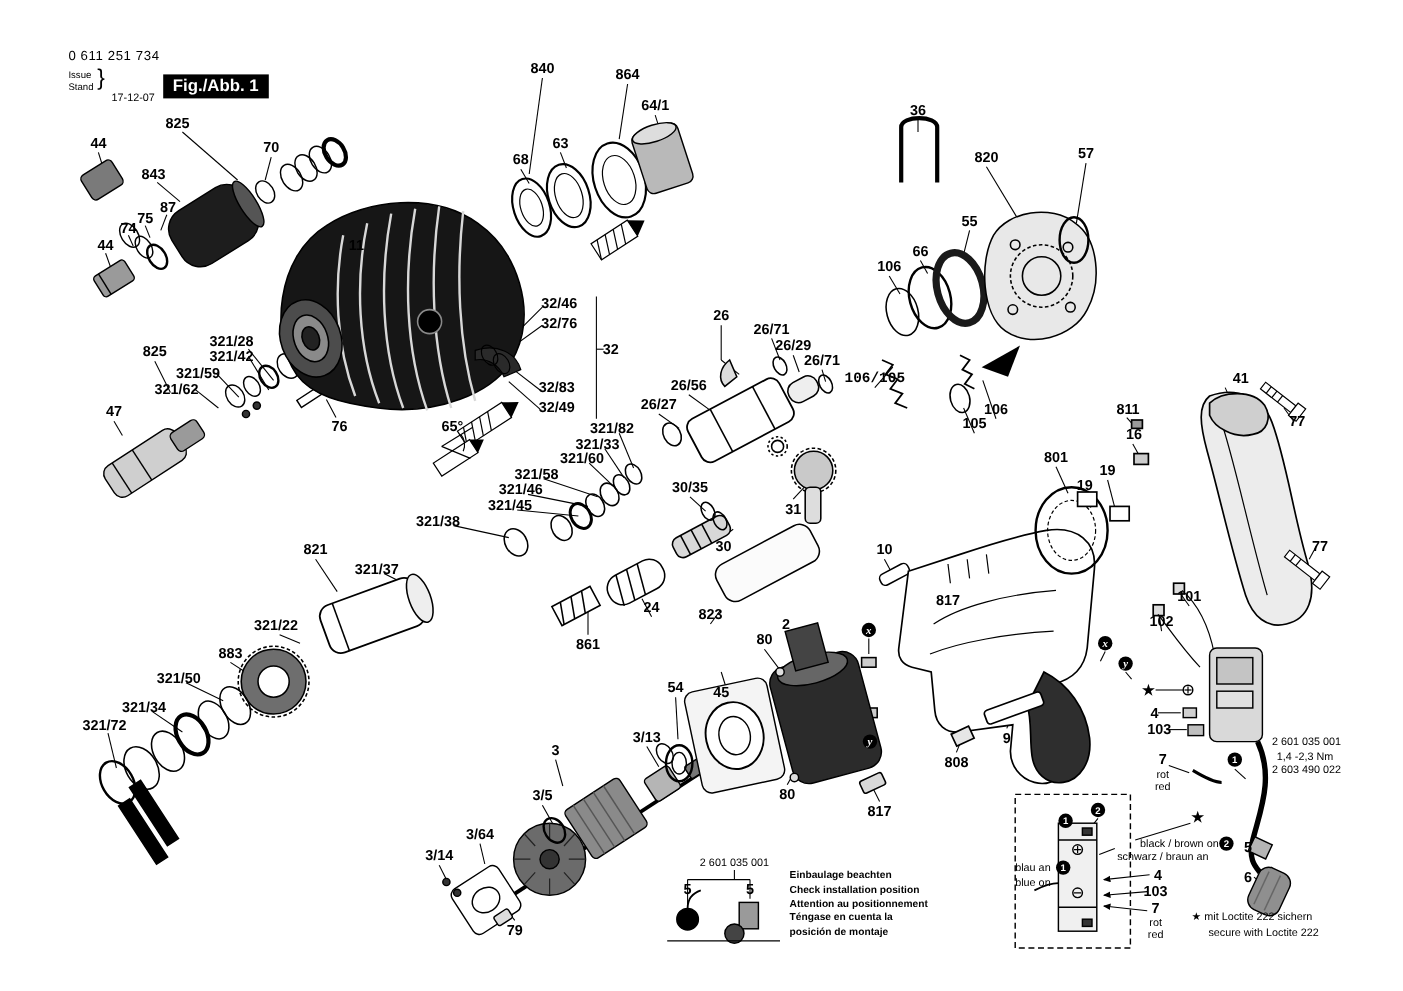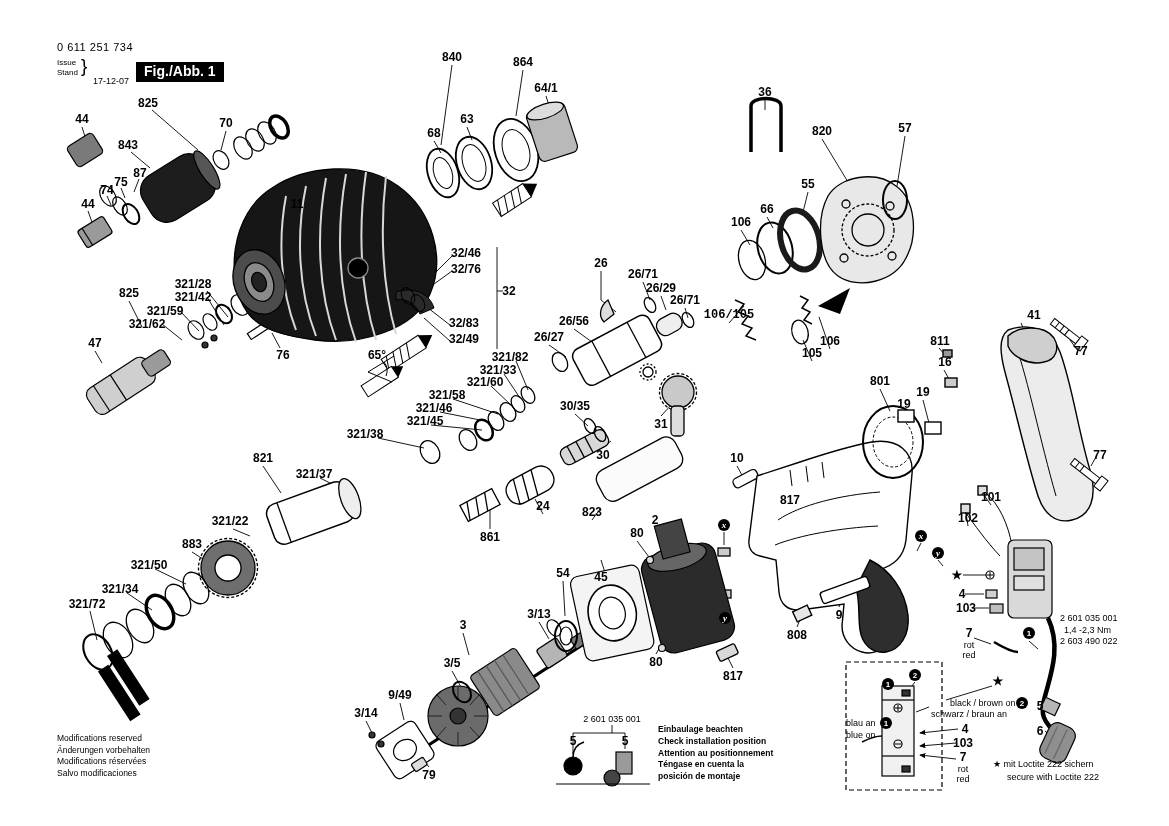--- a/index.html
+++ b/index.html
@@ -577,21 +577,21 @@
       <div class="lbl" style="left: 563px; top: 573px;">54</div>
       <div class="lbl" style="left: 192px; top: 544px;">883</div>
       <div class="lbl" style="left: 230px; top: 521px;">321/22</div>
       <div class="lbl" style="left: 149px; top: 565px;">321/50</div>
       <div class="lbl" style="left: 120px; top: 589px;">321/34</div>
       <div class="lbl" style="left: 87px; top: 604px;">321/72</div>
       <div class="lbl" style="left: 463px; top: 625px;">3</div>
       <div class="lbl" style="left: 452px; top: 663px;">3/5</div>
       <div class="lbl" style="left: 539px; top: 614px;">3/13</div>
       <div class="lbl" style="left: 366px; top: 713px;">3/14</div>
-      <div class="lbl" style="left: 400px; top: 695px;">9/49</div>
+      <div class="lbl" style="left: 400px; top: 695px;">3/64</div>
       <div class="lbl" style="left: 429px; top: 775px;">79</div>
       <div class="lbl" style="left: 656px; top: 662px;">80</div>
       <div class="lbl" style="left: 733px; top: 676px;">817</div>
       <div class="lbl" style="left: 490px; top: 537px;">861</div>
       <div class="lbl" style="left: 797px; top: 635px;">808</div>
       <div class="lbl" style="left: 839px; top: 615px;">9</div>
       <div class="lbl" style="left: 962px; top: 594px;">4</div>
       <div class="lbl" style="left: 966px; top: 608px;">103</div>
       <div class="lbl" style="left: 969px; top: 633px;">7</div>
       <div class="lbl" style="left: 1040px; top: 706px;">5</div>
@@ -627,25 +627,19 @@
     </div>
 
   <div class="note-block">
     <div>Einbaulage beachten</div>
     <div>Check installation position</div>
     <div>Attention au positionnement</div>
     <div>Téngase en cuenta la</div>
     <div>posición de montaje</div>
   </div>
 
-  <div class="mods-block">
-    <div>Modifications reserved</div>
-    <div>Änderungen vorbehalten</div>
-    <div>Modifications réservées</div>
-    <div>Salvo modificaciones</div>
-  </div>
 
   <div class="loctite-block">
     <div>★ mit Loctite 222 sichern</div>
     <div class="l2">secure with Loctite 222</div>
   </div>
 
 </div>
 
 </body></html>

